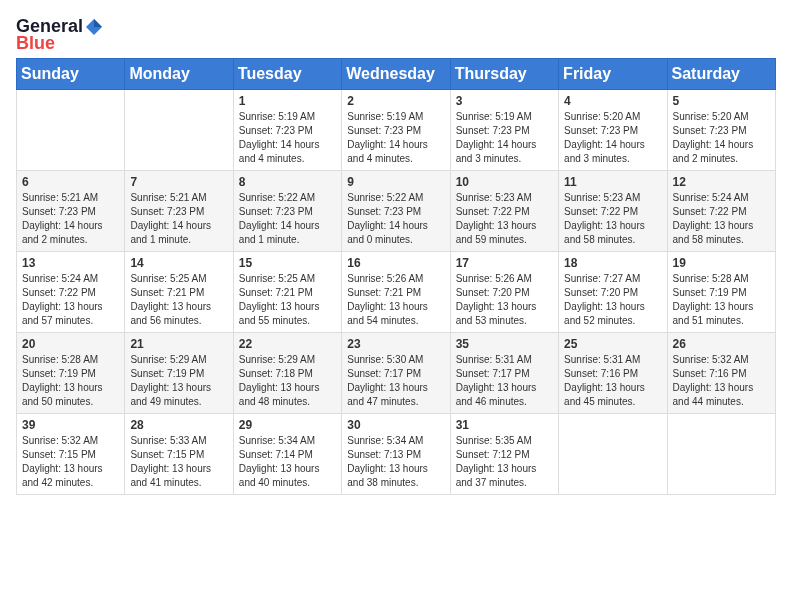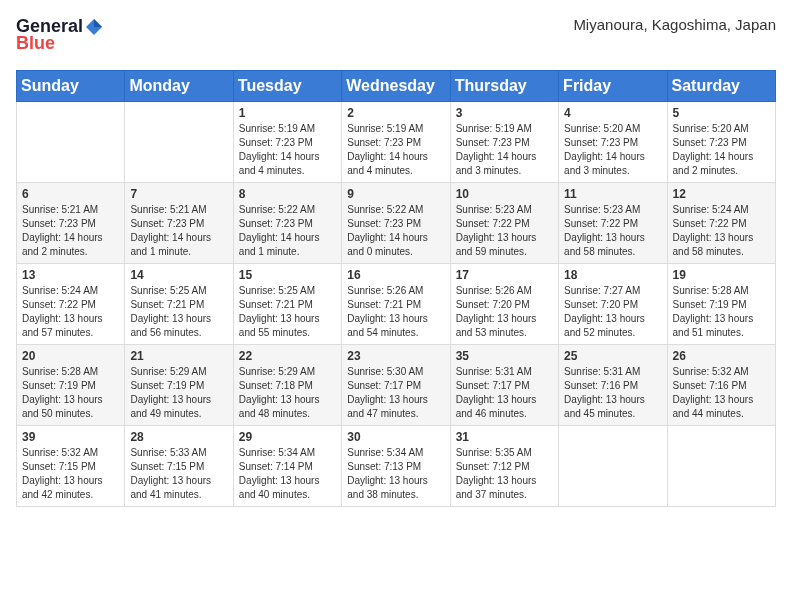--- a/index.html
+++ b/index.html
@@ -7,21 +7,21 @@
       font-family: Arial, sans-serif;
       background: #fff;
       width: 792px;
       min-height: 612px;
       padding: 16px;
     }
     .header {
       display: flex;
       justify-content: space-between;
       align-items: flex-start;
-      margin-bottom: 16px;
+      margin-bottom: 4px;
     }
     .logo {
       display: flex;
       flex-direction: column;
       align-items: flex-start;
     }
     .logo-top {
       display: flex;
       align-items: center;
     }
@@ -87,21 +87,20 @@
     <div class="logo-top">
       <span style="font-size:18px;font-weight:bold;color:#1a1a2e;">General</span>
       <svg width="20" height="20" viewBox="0 0 20 20" style="margin: 0 1px;">
         <polygon points="10,2 18,10 10,18 2,10" fill="#3a7bd5"></polygon>
         <polygon points="10,2 18,10 10,10" fill="#1a5aaa"></polygon>
       </svg>
     </div>
     <span style="font-size:18px;font-weight:bold;color:#ef4444;display:block;margin-top:-4px;">Blue</span>
   </div>
   <div class="title-area">
-    <div class="subtitle">Miyanoura, Kagoshima, Japan</div>
   </div>
 </div>
 
 <table class="calendar">
   <thead>
     <tr>
     <th>Sunday</th>
         <th>Monday</th>
         <th>Tuesday</th>
         <th>Wednesday</th>

